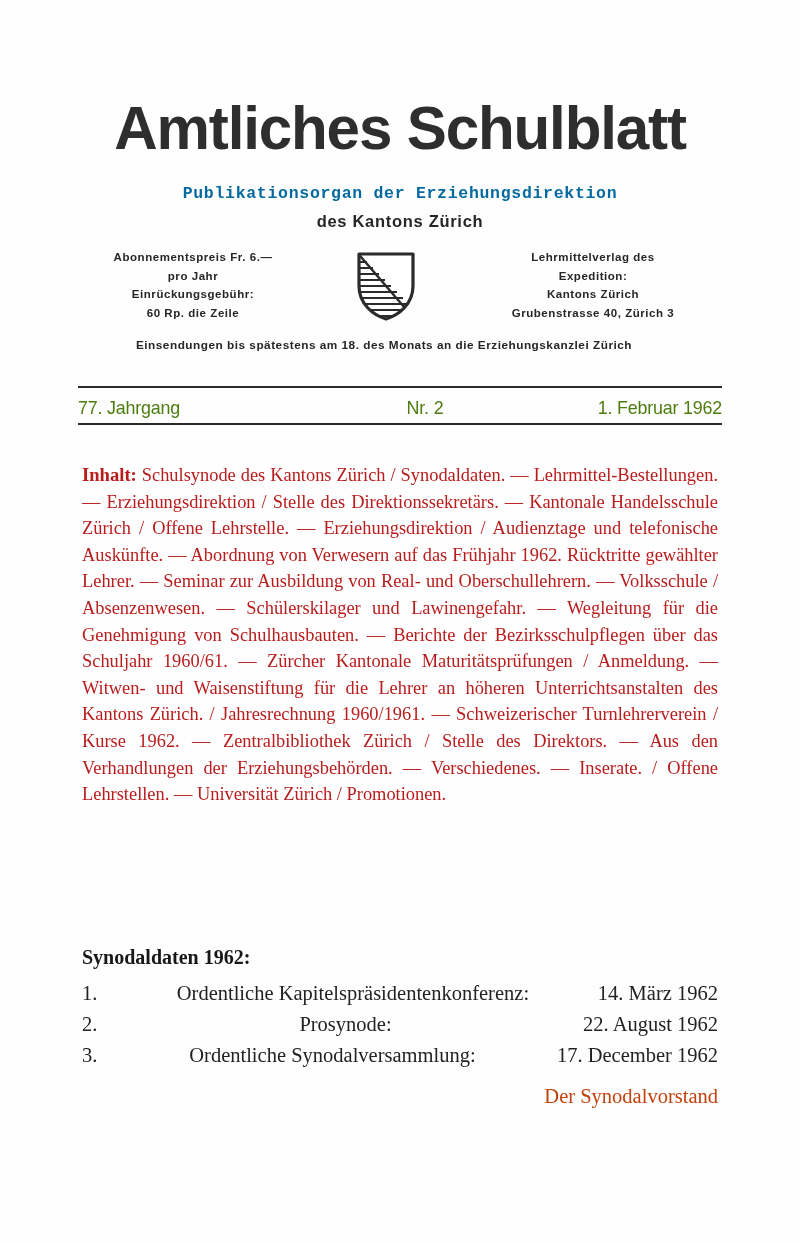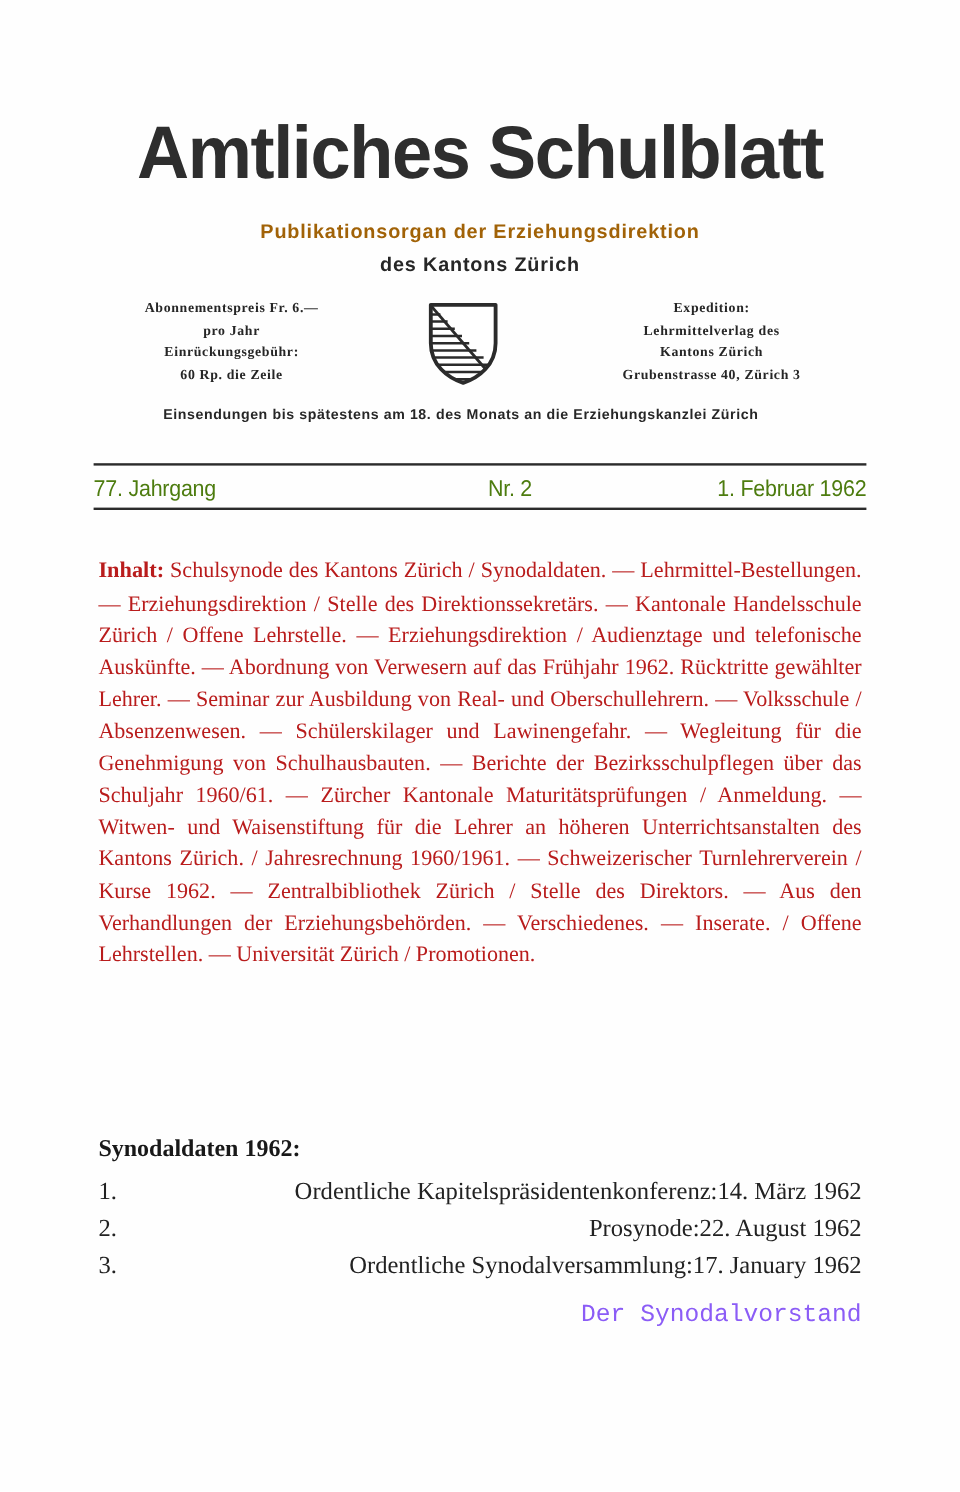--- a/index.html
+++ b/index.html
@@ -37,25 +37,25 @@
     font-weight: bold;
     font-size: 62px;
     line-height: 1.02;
     letter-spacing: -1.2px;
     color: #2e2e2e;
     transform: scaleX(0.97);
     transform-origin: center;
     white-space: nowrap;
   }
   .masthead-sub1 {
-    font-family: Liberation Sans, sans-serif;
+    font-family: Liberation Mono, monospace;
     font-weight: bold;
     font-size: 16.5px;
     letter-spacing: 0.7px;
-    color: #a16207;
+    color: #0369a1;
     margin-top: 25px;
   }
   .masthead-sub2 {
     font-family: "Liberation Sans", sans-serif;
     font-weight: bold;
     font-size: 16.5px;
     letter-spacing: 0.7px;
     color: #262626;
     margin-top: 9px;
   }
@@ -64,21 +64,21 @@
   .info-block {
     position: absolute;
     left: 78px;
     top: 248px;
     width: 644px;
     display: flex;
     align-items: flex-start;
     justify-content: space-between;
   }
   .info-col {
-    font-family: Liberation Serif, serif;
+    font-family: Liberation Sans, sans-serif;
     font-weight: bold;
     font-size: 11.5px;
     line-height: 1.62;
     letter-spacing: 0.55px;
     color: #262626;
     text-align: center;
   }
   .info-col.left { width: 230px; }
   .info-col.right { width: 258px; }
   .shield-wrap {
@@ -192,37 +192,37 @@
     display: flex;
     align-items: baseline;
     height: 31px;
   }
   .date-num {
     flex: 0 0 26px;
     text-align: left;
   }
   .date-label {
     flex: 1 1 auto;
-    text-align: right;
+    text-align: center;
     white-space: nowrap;
   }
   .date-value {
     flex: 0 0 auto;
     text-align: right;
     white-space: nowrap;
   }
   .signature {
     position: absolute;
     left: 78px;
     top: 1085px;
     width: 640px;
     text-align: right;
-    font-family: Liberation Mono, monospace;
+    font-family: Liberation Serif, serif;
     font-size: 20.5px;
-    color: #8b5cf6;
+    color: #c2410c;
   }
 </style>
 </head>
 <body>
 
 <div class="page">
 
   <div class="masthead">
     <div class="masthead-title">Amtliches Schulblatt</div>
     <div class="masthead-sub1">Publikationsorgan der Erziehungsdirektion</div>
@@ -262,22 +262,22 @@
               <line x1="0" y1="66" x2="62" y2="66"></line>
             </g>
           </g>
           <line x1="0" y1="0" x2="62" y2="72" stroke="#2b2b2b" stroke-width="2.4"></line>
         </g>
         <path d="M4,4 L58,4 L58,36 C58,54 44,65 31,69 C18,65 4,54 4,36 Z" fill="none" stroke="#2b2b2b" stroke-width="3.2" stroke-linejoin="round"></path>
       </svg>
     </div>
 
     <div class="info-col right">
+      <div>Lehrmittelverlag des</div>
       <div>Expedition:</div>
-      <div>Lehrmittelverlag des</div>
       <div>Kantons Zürich</div>
       <div>Grubenstrasse 40, Zürich 3</div>
     </div>
   </div>
 
   <div class="notice">Einsendungen bis spätestens am 18. des Monats an die Erziehungskanzlei Zürich</div>
 
   <div class="rule-top"></div>
   <div class="issue-line">
     <div class="issue-vol">77. Jahrgang</div>
@@ -300,19 +300,19 @@
       <span class="date-value">14. März 1962</span>
     </div>
     <div class="date-row">
       <span class="date-num">2.</span>
       <span class="date-label">Prosynode:</span>
       <span class="date-value">22. August 1962</span>
     </div>
     <div class="date-row">
       <span class="date-num">3.</span>
       <span class="date-label">Ordentliche Synodalversammlung:</span>
-      <span class="date-value">17. January 1962</span>
+      <span class="date-value">17. December 1962</span>
     </div>
   </div>
 
   <div class="signature">Der Synodalvorstand</div>
 
 </div>
 
 </body></html>

